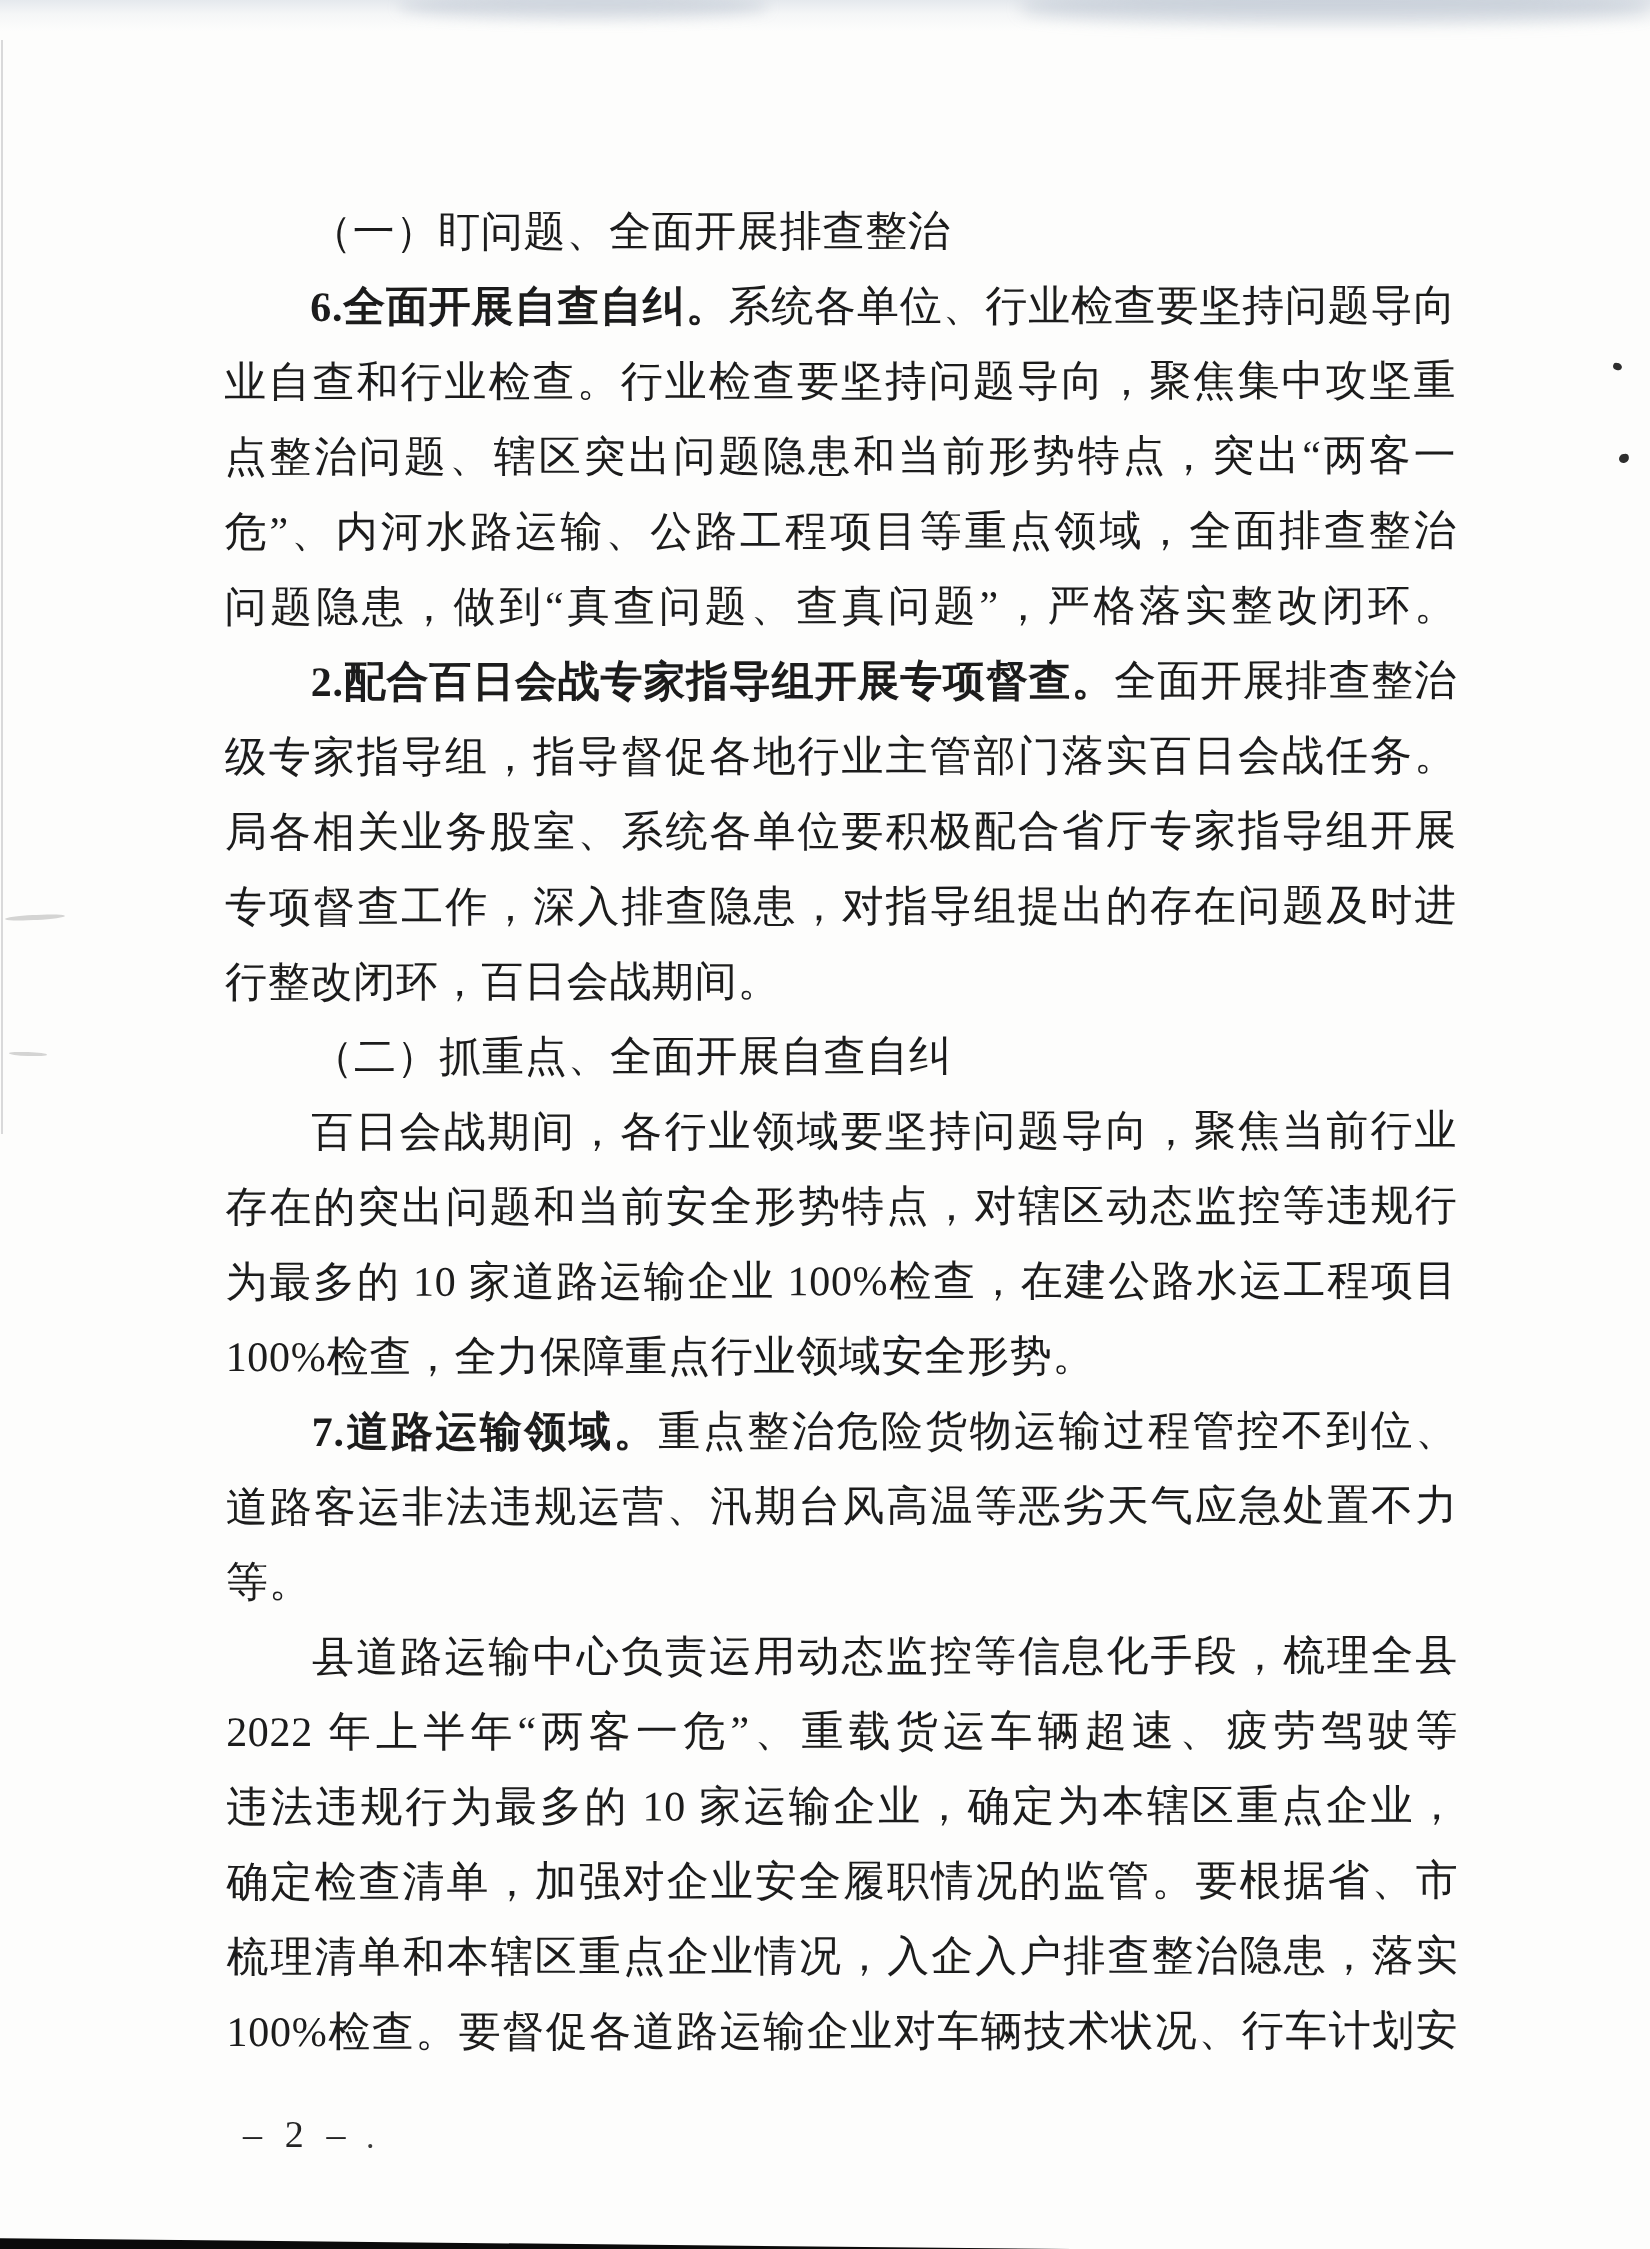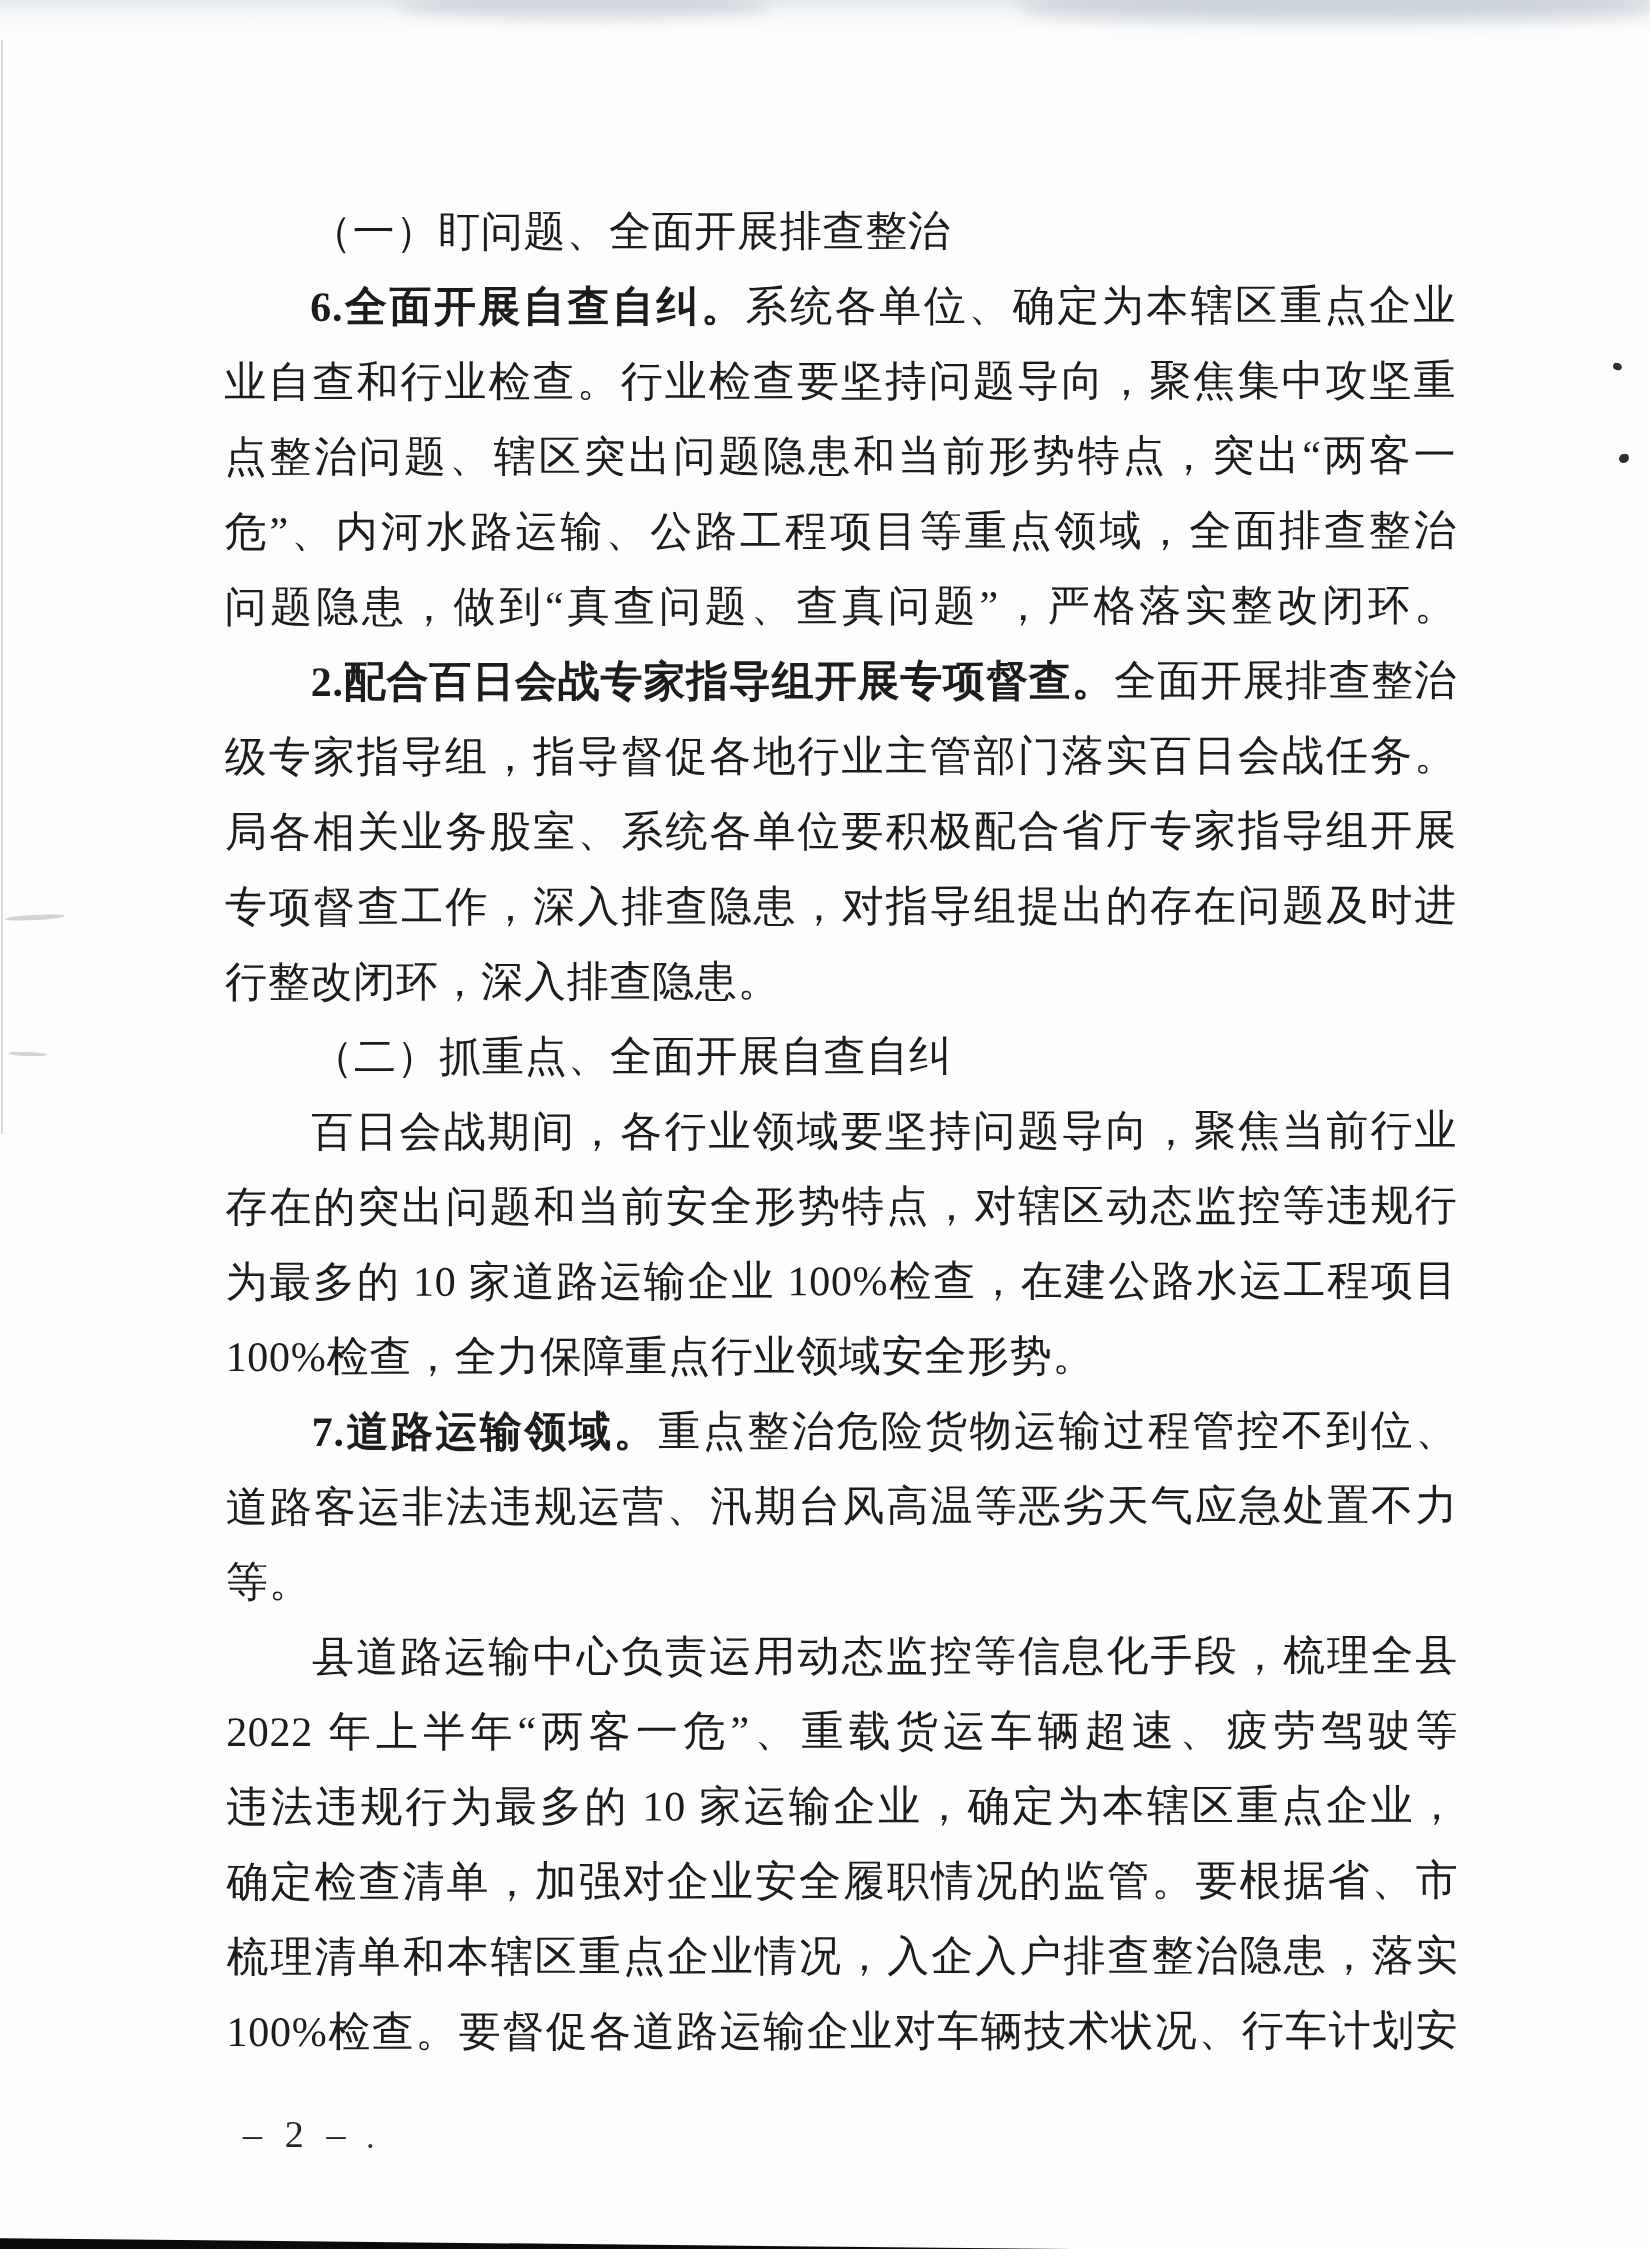--- a/index.html
+++ b/index.html
@@ -94,30 +94,30 @@
 
 <div class="page">
 
   <div class="artifact top-noise-band"></div>
   <div class="artifact top-patch-1"></div>
   <div class="artifact top-patch-2"></div>
   <div class="artifact left-edge-line"></div>
 
   <div class="textblock" id="lines-container">
       <div class="line indent"><span class="rest">（一）盯问题、全面开展排查整治</span></div>
-      <div class="line indent full"><b class="lead">6.全面开展自查自纠。</b><span class="rest">系统各单位、确定为本辖区重点企业</span></div>
+      <div class="line indent full"><b class="lead">6.全面开展自查自纠。</b><span class="rest">系统各单位、行业检查要坚持问题导向</span></div>
       <div class="line full"><span class="rest">业自查和行业检查。行业检查要坚持问题导向，聚焦集中攻坚重</span></div>
       <div class="line full"><span class="rest">点整治问题、辖区突出问题隐患和当前形势特点，突出“两客一</span></div>
       <div class="line full"><span class="rest">危”、内河水路运输、公路工程项目等重点领域，全面排查整治</span></div>
       <div class="line full"><span class="rest">问题隐患，做到“真查问题、查真问题”，严格落实整改闭环。</span></div>
       <div class="line indent full"><b class="lead">2.配合百日会战专家指导组开展专项督查。</b><span class="rest">全面开展排查整治</span></div>
       <div class="line full"><span class="rest">级专家指导组，指导督促各地行业主管部门落实百日会战任务。</span></div>
       <div class="line full"><span class="rest">局各相关业务股室、系统各单位要积极配合省厅专家指导组开展</span></div>
       <div class="line full"><span class="rest">专项督查工作，深入排查隐患，对指导组提出的存在问题及时进</span></div>
-      <div class="line"><span class="rest">行整改闭环，深入排查隐患。</span></div>
+      <div class="line"><span class="rest">行整改闭环，百日会战期间。</span></div>
       <div class="line indent"><span class="rest">（二）抓重点、全面开展自查自纠</span></div>
       <div class="line indent full"><span class="rest">百日会战期间，各行业领域要坚持问题导向，聚焦当前行业</span></div>
       <div class="line full"><span class="rest">存在的突出问题和当前安全形势特点，对辖区动态监控等违规行</span></div>
       <div class="line full"><span class="rest">为最多的 10 家道路运输企业 100%检查，在建公路水运工程项目</span></div>
       <div class="line"><span class="rest">100%检查，全力保障重点行业领域安全形势。</span></div>
       <div class="line indent full"><b class="lead">7.道路运输领域。</b><span class="rest">重点整治危险货物运输过程管控不到位、</span></div>
       <div class="line full"><span class="rest">道路客运非法违规运营、汛期台风高温等恶劣天气应急处置不力</span></div>
       <div class="line"><span class="rest">等。</span></div>
       <div class="line indent full"><span class="rest">县道路运输中心负责运用动态监控等信息化手段，梳理全县</span></div>
       <div class="line full"><span class="rest">2022 年上半年“两客一危”、重载货运车辆超速、疲劳驾驶等</span></div>

